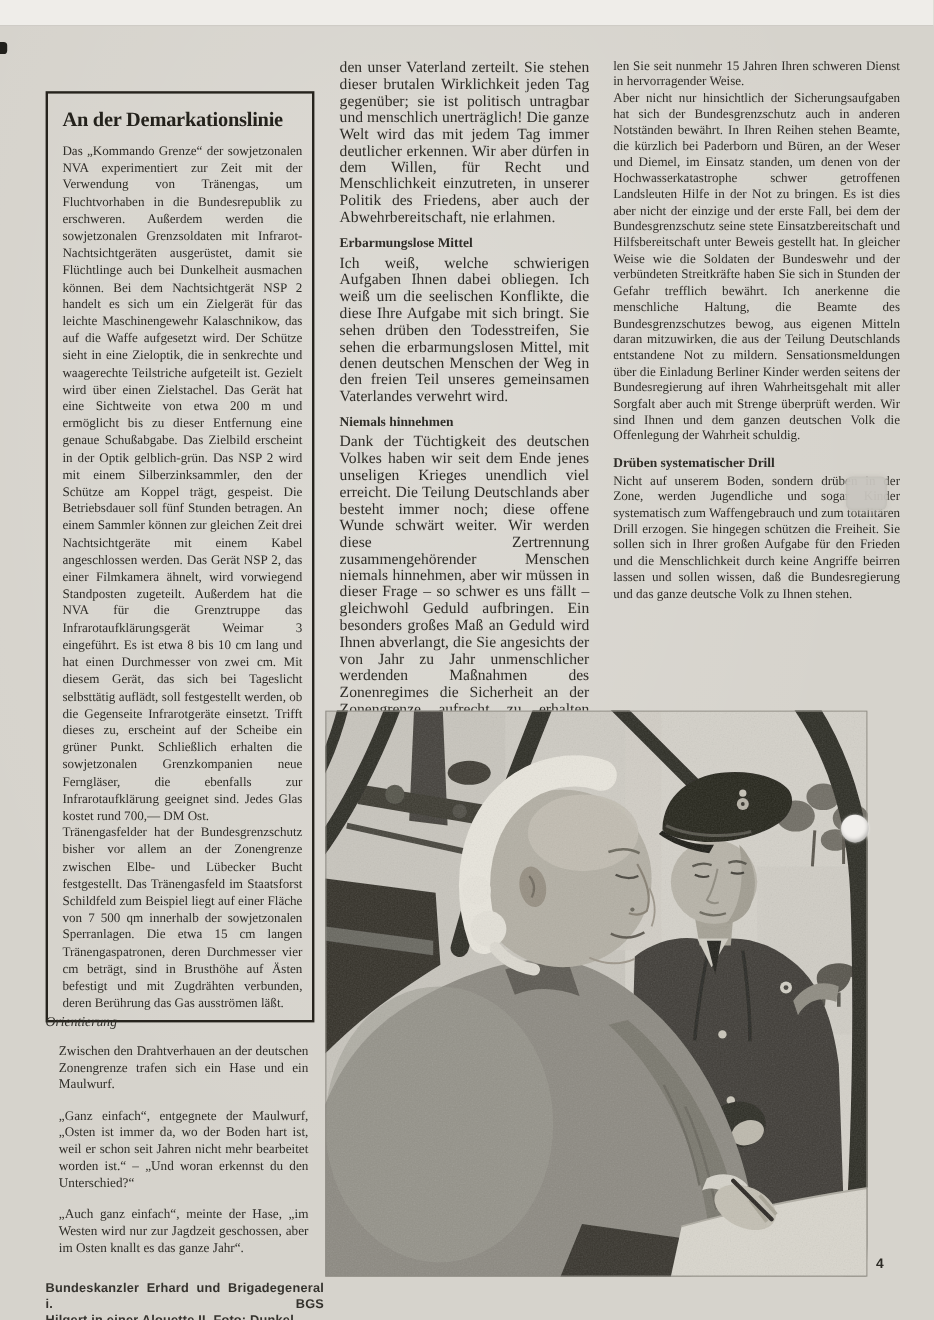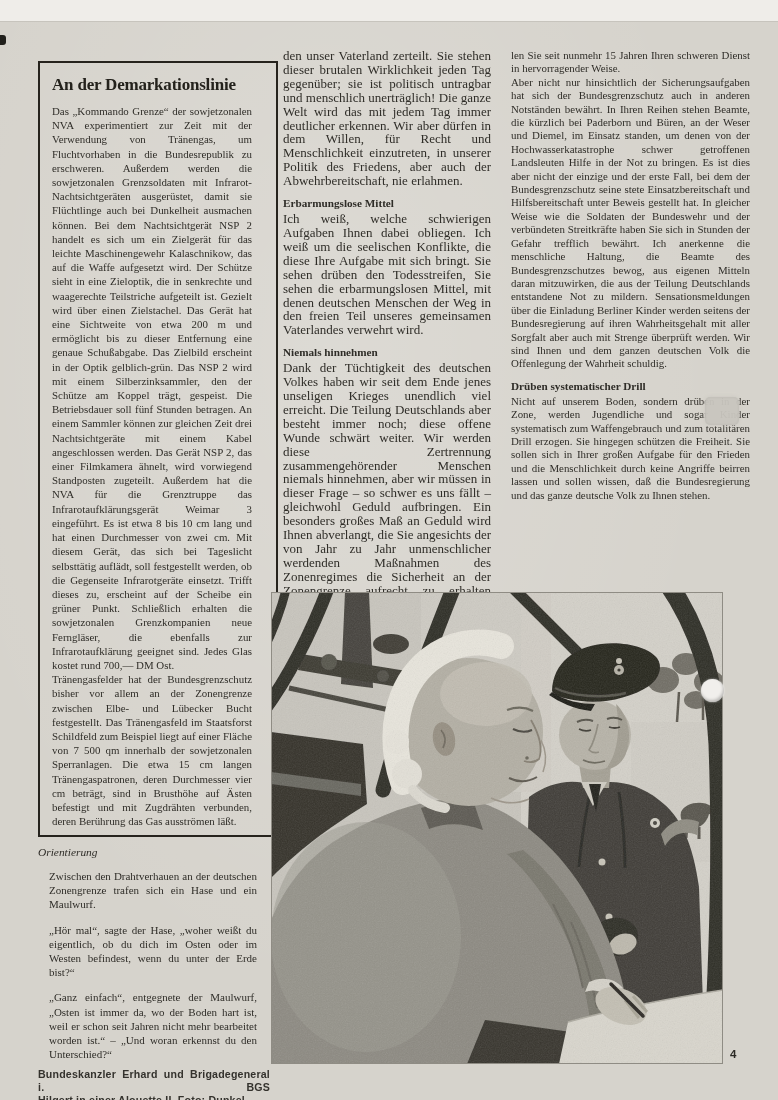--- a/index.html
+++ b/index.html
@@ -9,22 +9,22 @@
       radial-gradient(ellipse at 42% 32%, rgba(255,255,255,0.16), rgba(255,255,255,0) 62%),
       #d6d3cc;
     font-family:"Liberation Serif", serif;
     color:#2f2d28;
   }
   .top-strip{position:absolute;left:0;top:0;width:778px;height:21px;
     background:#efede9;border-bottom:1px solid #c7c4bd;}
   .corner-speck{position:absolute;left:0;top:35px;width:6px;height:10px;
     background:#21201c;border-radius:0 3px 3px 0;}
   
-  .box{position:absolute;left:38px;top:61px;width:200px;height:746px;
-    border:2px solid #26231d;padding:10px 24px 16px 12px;}
+  .box{position:absolute;left:38px;top:76px;width:200px;height:746px;
+    border:2px solid #26231d;padding:10px 8px 16px 12px;}
   .box h1{margin:2px 0 9px 0;font-size:17px;line-height:20px;font-weight:bold;
     letter-spacing:-0.2px;color:#24221c;}
   .box p{margin:0;font-size:10.9px;line-height:14.2px;text-align:justify;
     hyphens:auto;-webkit-hyphens:auto;}
   
   .orientierung{position:absolute;left:38px;top:846px;width:230px;}
   .orientierung h3{margin:0 0 2px 0;font-size:11.4px;font-style:italic;font-weight:normal;}
   .orientierung p{margin:11px;font-size:11px;line-height:14.2px;text-align:justify;
     hyphens:auto;-webkit-hyphens:auto;}
   
@@ -63,22 +63,22 @@
 
 <section class="box">
   <h1>An der Demarkationslinie</h1>
   <p>Das „Kommando Grenze“ der sowjetzonalen NVA experimentiert zur Zeit mit der Verwendung von Tränengas, um Fluchtvorhaben in die Bundesrepublik zu erschweren. Außerdem werden die sowjetzonalen Grenzsoldaten mit Infrarot-Nachtsichtgeräten ausgerüstet, damit sie Flüchtlinge auch bei Dunkelheit ausmachen können. Bei dem Nachtsichtgerät NSP 2 handelt es sich um ein Zielgerät für das leichte Maschinengewehr Kalaschnikow, das auf die Waffe aufgesetzt wird. Der Schütze sieht in eine Zieloptik, die in senkrechte und waagerechte Teilstriche aufgeteilt ist. Gezielt wird über einen Zielstachel. Das Gerät hat eine Sichtweite von etwa 200 m und ermöglicht bis zu dieser Entfernung eine genaue Schußabgabe. Das Zielbild erscheint in der Optik gelblich-grün. Das NSP 2 wird mit einem Silberzinksammler, den der Schütze am Koppel trägt, gespeist. Die Betriebsdauer soll fünf Stunden betragen. An einem Sammler können zur gleichen Zeit drei Nachtsichtgeräte mit einem Kabel angeschlossen werden. Das Gerät NSP 2, das einer Filmkamera ähnelt, wird vorwiegend Standposten zugeteilt. Außerdem hat die NVA für die Grenztruppe das Infrarotaufklärungsgerät Weimar 3 eingeführt. Es ist etwa 8 bis 10 cm lang und hat einen Durchmesser von zwei cm. Mit diesem Gerät, das sich bei Tageslicht selbsttätig auflädt, soll festgestellt werden, ob die Gegenseite Infrarotgeräte einsetzt. Trifft dieses zu, erscheint auf der Scheibe ein grüner Punkt. Schließlich erhalten die sowjetzonalen Grenzkompanien neue Ferngläser, die ebenfalls zur Infrarotaufklärung geeignet sind. Jedes Glas kostet rund 700,— DM Ost.</p>
   <p>Tränengasfelder hat der Bundesgrenzschutz bisher vor allem an der Zonengrenze zwischen Elbe- und Lübecker Bucht festgestellt. Das Tränengasfeld im Staatsforst Schildfeld zum Beispiel liegt auf einer Fläche von 7 500 qm innerhalb der sowjetzonalen Sperranlagen. Die etwa 15 cm langen Tränengaspatronen, deren Durchmesser vier cm beträgt, sind in Brusthöhe auf Ästen befestigt und mit Zugdrähten verbunden, deren Berührung das Gas ausströmen läßt.</p>
 </section>
 
 <section class="orientierung">
   <h3>Orientierung</h3>
   <p>Zwischen den Drahtverhauen an der deutschen Zonengrenze trafen sich ein Hase und ein Maulwurf.</p>
-  <p>„Hör mal“, sagte der Hase, „woher weißt du eigentlich, ob du dich im Osten oder im Westen befindest, wenn du unter der Erde bist?“</p>
   <p>„Ganz einfach“, entgegnete der Maulwurf, „Osten ist immer da, wo der Boden hart ist, weil er schon seit Jahren nicht mehr bearbeitet worden ist.“ – „Und woran erkennst du den Unterschied?“</p>
+  <p>„Auch ganz einfach“, meinte der Hase, „im Westen wird nur zur Jagdzeit geschossen, aber im Osten knallt es das ganze Jahr“.</p>
 </section>
 
 <div class="col middle">
   <p>den unser Vaterland zerteilt. Sie stehen dieser brutalen Wirklichkeit jeden Tag gegenüber; sie ist politisch untragbar und menschlich unerträglich! Die ganze Welt wird das mit jedem Tag immer deutlicher erkennen. Wir aber dürfen in dem Willen, für Recht und Menschlichkeit einzutreten, in unserer Politik des Friedens, aber auch der Abwehrbereitschaft, nie erlahmen.</p>
   <h4>Erbarmungslose Mittel</h4>
   <p>Ich weiß, welche schwierigen Aufgaben Ihnen dabei obliegen. Ich weiß um die seelischen Konflikte, die diese Ihre Aufgabe mit sich bringt. Sie sehen drüben den Todesstreifen, Sie sehen die erbarmungslosen Mittel, mit denen deutschen Menschen der Weg in den freien Teil unseres gemeinsamen Vaterlandes verwehrt wird.</p>
   <h4>Niemals hinnehmen</h4>
   <p>Dank der Tüchtigkeit des deutschen Volkes haben wir seit dem Ende jenes unseligen Krieges unendlich viel erreicht. Die Teilung Deutschlands aber besteht immer noch; diese offene Wunde schwärt weiter. Wir werden diese Zertrennung zusammengehörender Menschen niemals hinnehmen, aber wir müssen in dieser Frage – so schwer es uns fällt – gleichwohl Geduld aufbringen. Ein besonders großes Maß an Geduld wird Ihnen abverlangt, die Sie angesichts der von Jahr zu Jahr unmenschlicher werdenden Maßnahmen des Zonenregimes die Sicherheit an der Zonengrenze aufrecht zu erhalten haben. Stellvertretend für alle Deutschen möchte ich Ihnen heute Dank sagen für die Geduld, die Sie gegenüber den Provokationen der Kommunisten bezeugen. Ohne Gewaltanwendung, auf die wir feierlich verzichtet haben, erfül-</p>
 </div>
 

